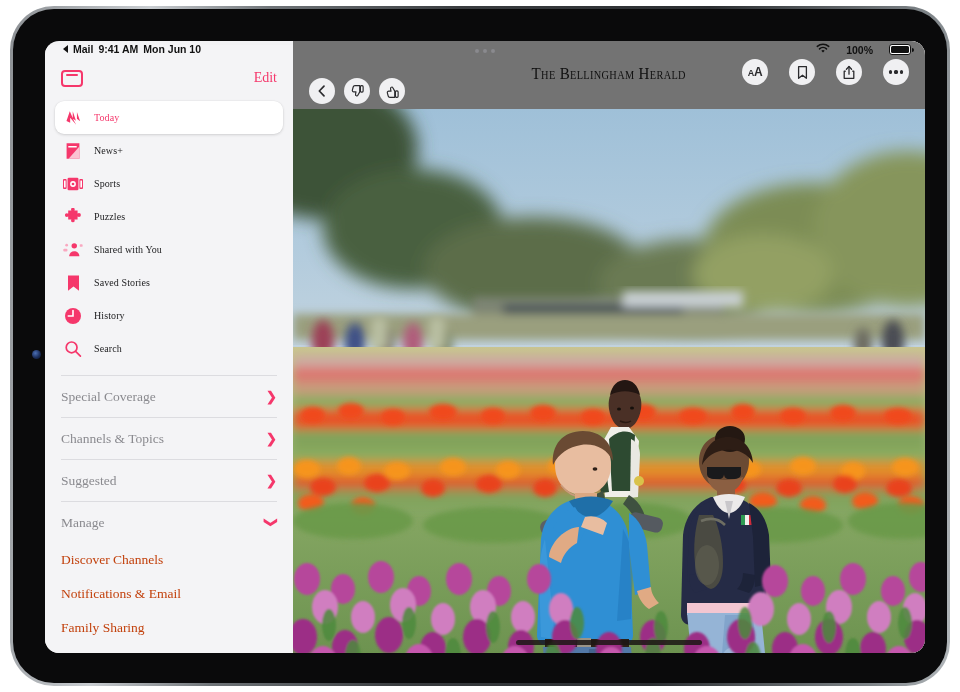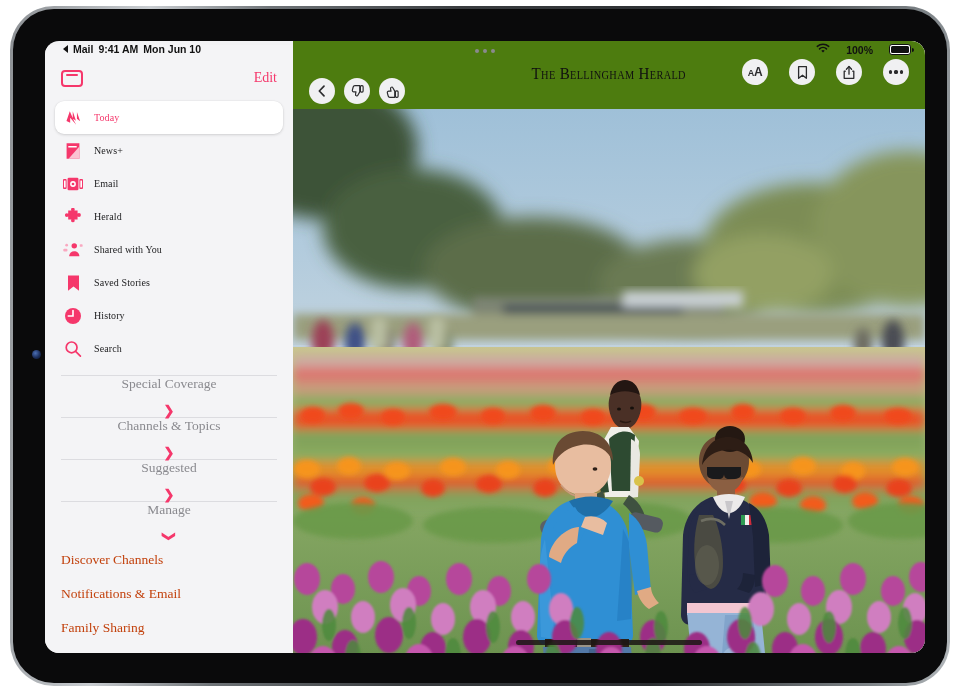--- a/index.html
+++ b/index.html
@@ -184,21 +184,20 @@
   
   #sidebar-sections { margin-top: 10px; }
   .sec-row {
     display: flex;
     align-items: center;
     justify-content: space-between;
     height: 42px;
     margin: 0 16px;
     border-top: .8px solid #dcdce0;
     cursor: pointer;
-    flex-direction: column;
   }
   .sec-row .sec-label {
     font-size: 13.5px;
     color: #8a8a8f;
   }
   .chev {
     color: #f5376b;
     font-size: 13px;
     font-weight: 700;
     line-height: 1;
@@ -219,21 +218,21 @@
   #content {
     position: absolute;
     left: 248px; top: 0;
     width: 632px; height: 612px;
     background: #ffffff;
     overflow: hidden;
   }
   #content-toolbar {
     position: relative;
     height: 68px;
-    background: #4d7c0f;
+    background: #737373;
     display: flex;
     align-items: center;
     padding: 32px 16px 0 16px;
   }
   .tb-left { display: flex; align-items: center; gap: 9px; }
   .tb-right { position: absolute; right: 16px; top: 18px; display: flex; align-items: center; gap: 21px; }
   .tb-btn {
     width: 26px; height: 26px;
     border-radius: 50%;
     background: #f0f0f2;
@@ -361,30 +360,30 @@
               <svg width="20" height="14" viewBox="0 0 22 14">
                 <rect x="0" y="1.5" width="4" height="11" rx="1" fill="#f5376b"></rect>
                 <rect x="5" y="0" width="12" height="14" rx="1.5" fill="#f5376b"></rect>
                 <rect x="18" y="1.5" width="4" height="11" rx="1" fill="#f5376b"></rect>
                 <circle cx="11" cy="7" r="3.2" fill="#fff"></circle>
                 <circle cx="11" cy="7" r="1.5" fill="#f5376b"></circle>
                 <rect x="1.1" y="3.2" width="1.8" height="7.6" fill="#fff"></rect>
                 <rect x="19.1" y="3.2" width="1.8" height="7.6" fill="#fff"></rect>
               </svg>
             </span>
-            <span class="s-label">Email</span>
+            <span class="s-label">Sports</span>
           </div>
 
           <div class="side-row">
             <span class="side-ico">
               <svg width="19" height="18" viewBox="0 0 20 19">
                 <path d="M7.4 1.2a2 2 0 0 1 3.9 0c0 .6-.3 1-.3 1.5h3.3v3.1c.5 0 .9-.4 1.5-.4a2 2 0 0 1 0 4c-.6 0-1-.4-1.5-.4v3.1h-3.3c0 .5.3.9.3 1.5a2 2 0 0 1-3.9 0c0-.6.3-1 .3-1.5H4.4V9.1c-.5 0-.9.4-1.5.4a2 2 0 0 1 0-4c.6 0 1 .4 1.5.4V2.7h3.3c0-.5-.3-.9-.3-1.5z" fill="#f5376b"></path>
               </svg>
             </span>
-            <span class="s-label">Herald</span>
+            <span class="s-label">Puzzles</span>
           </div>
 
           <div class="side-row">
             <span class="side-ico">
               <svg width="20" height="17" viewBox="0 0 22 18">
                 <circle cx="12.4" cy="5" r="3" fill="#f5376b"></circle>
                 <path d="M6.8 16.5c0-3.3 2.5-5.6 5.6-5.6s5.6 2.3 5.6 5.6z" fill="#f5376b"></path>
                 <circle cx="4" cy="4.2" r="1.5" fill="#f9a8c0"></circle>
                 <rect x="0.3" y="8.2" width="4.6" height="3" rx="1.2" fill="#f9a8c0"></rect>
                 <rect x="18.4" y="3.1" width="3.2" height="3" rx="1" fill="#f9a8c0"></rect>

